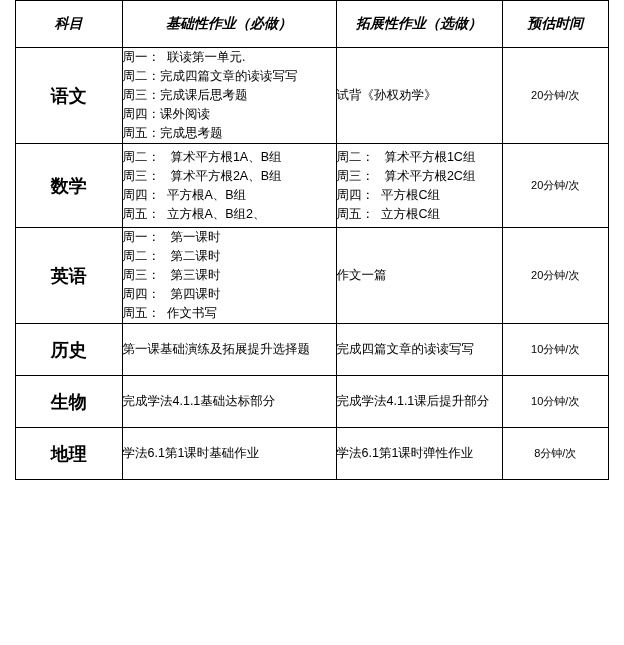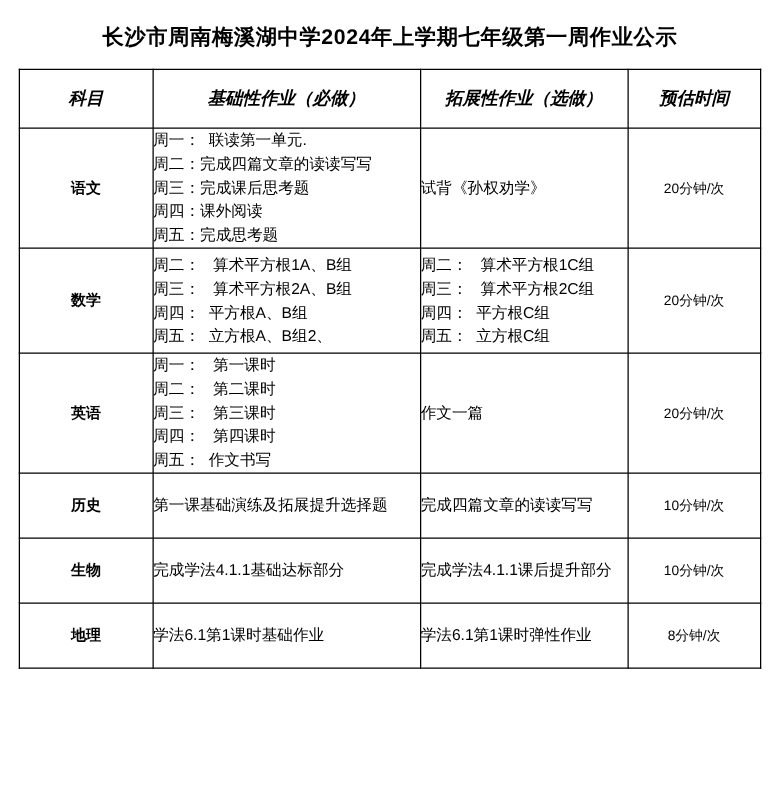--- a/index.html
+++ b/index.html
@@ -43,21 +43,21 @@
   }
   thead th {
     height: 46px;
     font-size: 14px;
     font-weight: bold;
     text-align: center;
     font-style: italic;
   }
   td.subject {
     text-align: center;
-    font-size: 12px;
+    font-size: 18px;
     font-weight: bold;
     width: 108px;
   }
   td.tasks {
     font-size: 12.5px;
     line-height: 19px;
     padding: 8px 10px 8px 12px;
     text-align: left;
   }
   td.time {
@@ -67,21 +67,20 @@
   }
   .col-basic { width: 213px; }
   .col-ext { width: 165px; }
   .line { white-space: pre; }
 </style>
 </head>
 <body>
 
 <div class="page">
 
-  <div class="doc-title">长沙市周南梅溪湖中学2024年上学期七年级第一周作业公示</div>
 
   <table class="homework">
     <thead>
       <tr>
         <th class="subject">科目</th>
         <th class="col-basic">基础性作业（必做）</th>
         <th class="col-ext">拓展性作业（选做）</th>
         <th class="time">预估时间</th>
       </tr>
     </thead>

